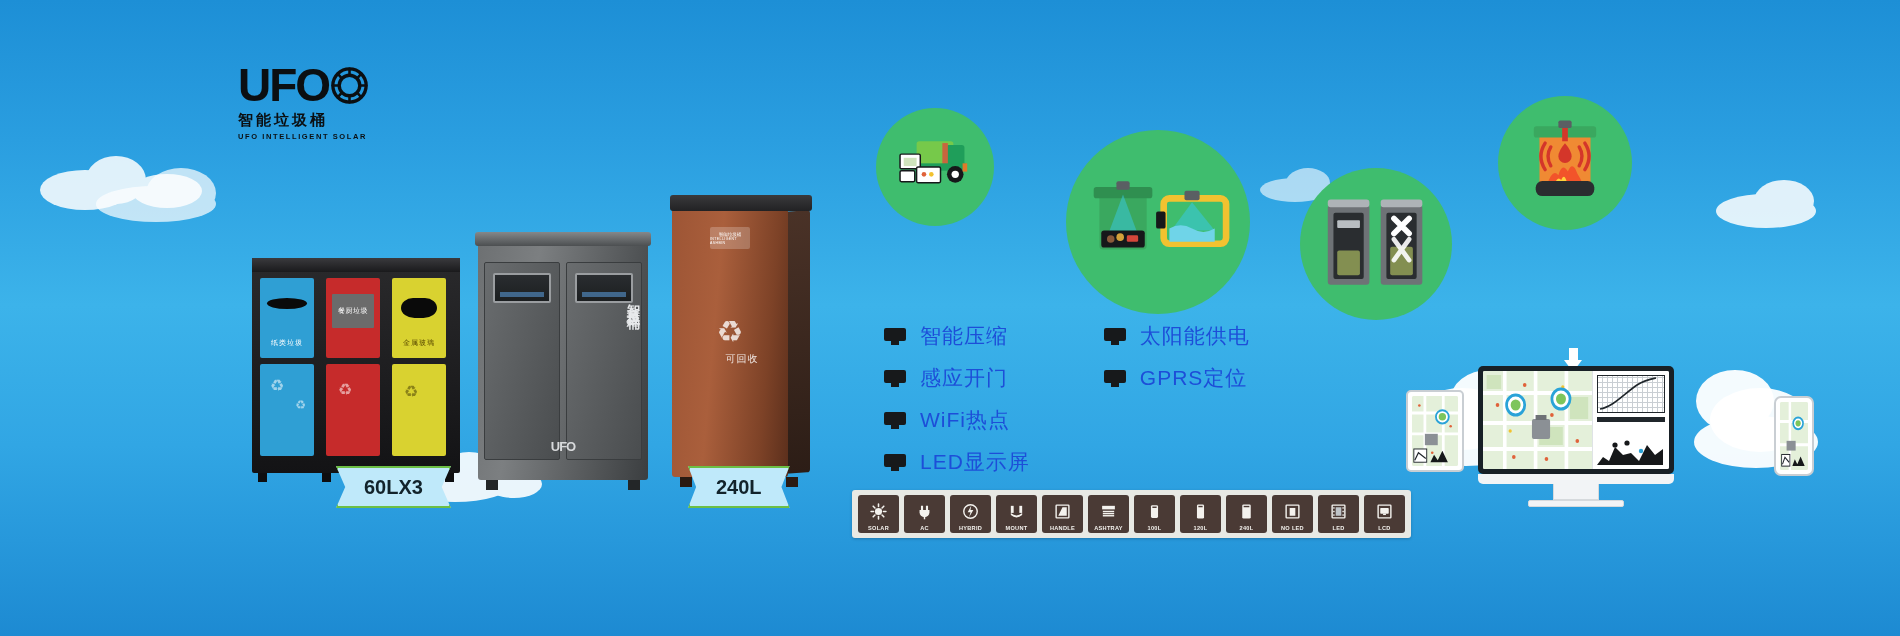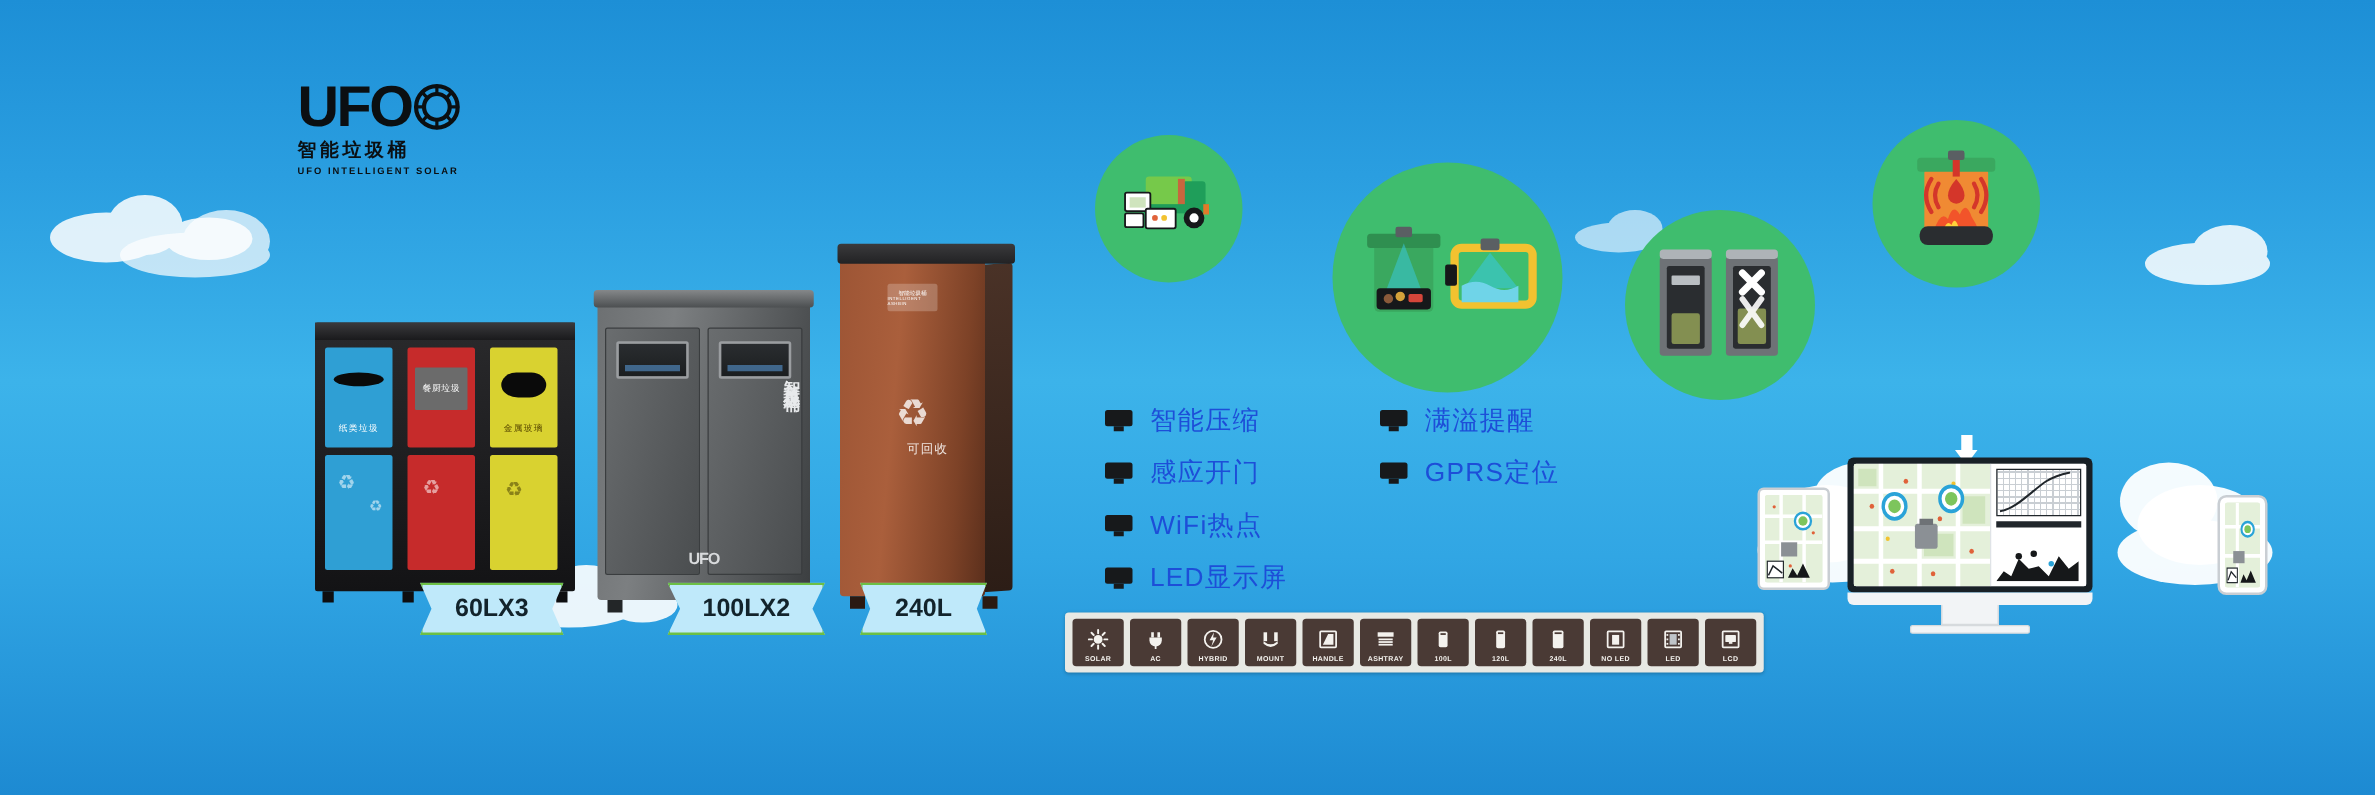--- a/index.html
+++ b/index.html
@@ -297,21 +297,20 @@
         <span class="cap">可回收</span>
       </div>
       <div class="b1-legs">
           <span style="left:0;"></span>
           <span style="right:-18px;"></span>
         </div>
     </div>
   </div>
 
   <div class="cap-badge" id="cap0">60LX3</div>
-  <div class="cap-badge" id="cap1">100LX2</div>
   <div class="cap-badge" id="cap2">240L</div>
 
   <div class="dashline"></div>
 
   <div class="gcircle" id="gc0">
     <svg viewBox="0 0 100 100" width="92" height="92">
       <rect x="30" y="22" width="40" height="26" rx="3" fill="#76c94a"></rect>
       <rect x="62" y="26" width="20" height="22" rx="3" fill="#1f9e5a"></rect>
       <rect x="58" y="24" width="6" height="26" fill="#c8663e"></rect>
       <rect x="28" y="46" width="56" height="8" fill="#1f9e5a"></rect>
@@ -414,21 +413,21 @@
           </span>
         <span class="ftxt">LED显示屏</span>
       </div>
     </div>
     <div class="fcol">
       <div class="fitem">
         <span class="fmon">
             <i class="scr"></i>
             <i class="stand"></i>
           </span>
-        <span class="ftxt">满溢提醒</span>
+        <span class="ftxt">太阳能供电</span>
       </div>
       <div class="fitem">
         <span class="fmon">
             <i class="scr"></i>
             <i class="stand"></i>
           </span>
         <span class="ftxt">GPRS定位</span>
       </div>
     </div>
   </div>

